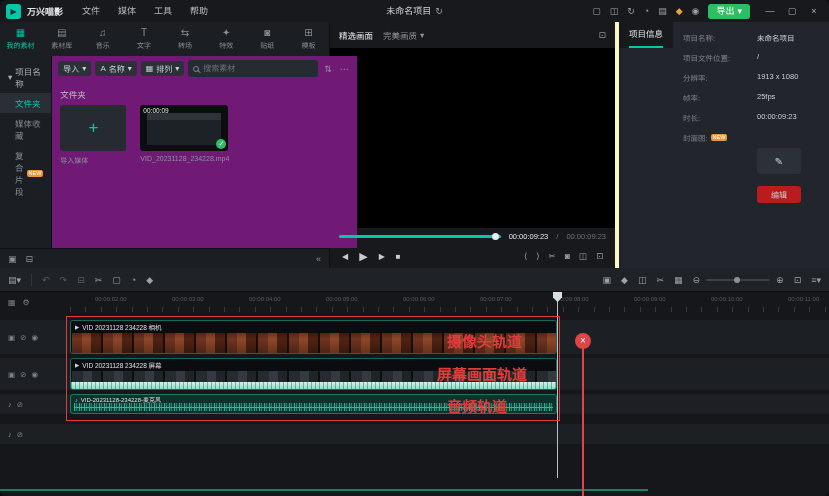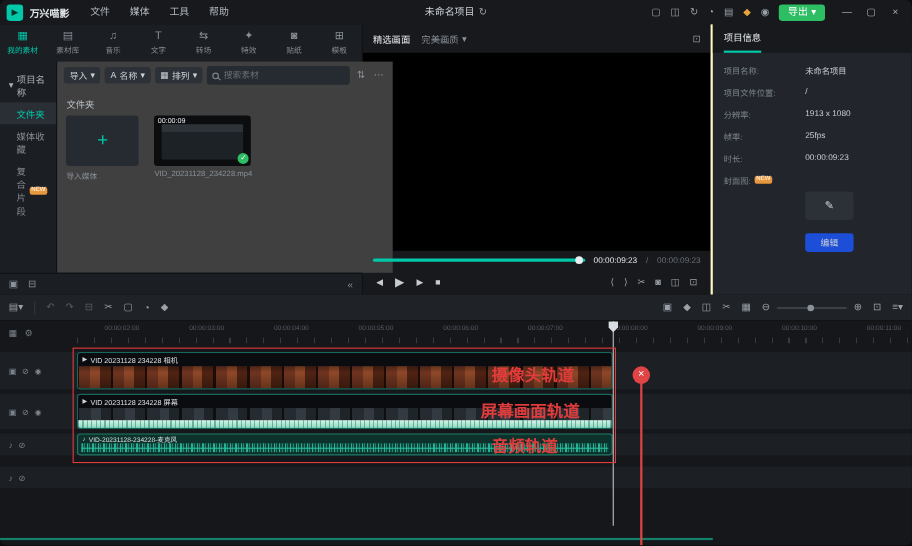--- a/index.html
+++ b/index.html
@@ -35,21 +35,21 @@
           gap:2px; color:#868d94; }
   .mtab .ti { font-size:10px; line-height:10px; }
   .mtab .tl { font-size:7px; white-space:nowrap; }
   .mtab.active { color:#00c8a8; }
   .media-body { position:absolute; top:34px; left:0; right:0; bottom:20px; display:flex; }
   .media-sidebar { width:86px; border-right:1px solid #0f1113; padding-top:5px; }
   .sb-group { display:flex; align-items:center; gap:3px; padding:4px 8px; color:#aab0b6; font-size:8.5px; }
   .sb-item { padding:4px 8px 4px 15px; color:#848b92; font-size:8.5px; display:flex; align-items:center; gap:3px; }
   .sb-item.selected { background:#2a2f36; color:#00c8a8; }
   .sb-badge { background:#e8973d; color:#fff; font-size:5.5px; border-radius:2px; padding:0 2px; line-height:7px; }
-  .media-content { flex:1; background:#404040; display:flex; flex-direction:column; }
+  .media-content { flex:1; background:#701a75; display:flex; flex-direction:column; }
   .mc-toolbar { display:flex; align-items:center; gap:4px; padding:4px 6px; }
   .mc-btn { display:flex; align-items:center; gap:3px; background:#2c3137; border-radius:3px;
             padding:2px 5px; font-size:8px; color:#ccd1d6; white-space:nowrap; }
   .mc-search { flex:1; display:flex; align-items:center; gap:4px; background:#262b31; border-radius:3px;
                height:17px; padding:0 5px; }
   .mag { width:6px; height:6px; border:1px solid #7b838b; border-radius:50%; position:relative; flex:0 0 auto; }
   .mag::after { content:""; position:absolute; width:4px; height:1px; background:#7b838b;
                 right:-3px; bottom:-1px; transform:rotate(45deg); }
   .mc-search input { flex:1; background:transparent; border:none; outline:none; color:#c9ced4; font-size:8px; }
   .mc-search input::placeholder { color:#6b7177; }
@@ -83,32 +83,32 @@
   .pv-knob { position:absolute; right:2px; top:-2px; width:7px; height:7px; background:#e9edf0; border-radius:50%; }
   .pv-time-cur { color:#e6e9ec; font-size:7.5px; white-space:nowrap; }
   .pv-time-sep, .pv-time-total { color:#6b7177; font-size:7.5px; white-space:nowrap; }
   .pv-controls { height:24px; display:flex; align-items:center; padding:0 12px; gap:11px; }
   .pv-t { color:#c6cbd0; font-size:8px; }
   .pv-t.play { font-size:11px; }
   .pv-right { margin-left:auto; display:flex; gap:9px; }
   .pv-r { color:#9aa1a8; font-size:8.5px; }
 
   
-  .info-panel { width:183px; background:#22262c; border-left:2px solid #fef9c3; display:flex; flex-direction:column; }
+  .info-panel { width:214px; background:#22262c; border-left:4px solid #fef9c3; display:flex; }
   .ip-header { height:26px; background:#17191d; display:flex; align-items:center; padding:0 10px; }
   .ip-title { color:#e6e9ec; font-size:8.5px; border-bottom:2px solid #00c8a8; line-height:24px; }
   .ip-body { padding:10px 10px 0; }
   .ip-row { display:flex; margin-bottom:9px; }
   .ip-label { width:74px; color:#7b838b; font-size:7.5px; flex:0 0 auto; }
   .ip-value { color:#c9ced4; font-size:7.5px; }
   .ip-cover-row { display:flex; align-items:center; margin-bottom:5px; }
   .ip-badge { background:#e8973d; color:#fff; font-size:5.5px; border-radius:2px; padding:0 2px; line-height:7px; margin-left:3px; }
   .ip-cover-btn { margin-left:74px; width:44px; height:26px; background:#2c3137; border-radius:3px;
                   display:flex; align-items:center; justify-content:center; color:#c9ced4; font-size:10px; }
-  .ip-edit-btn { margin:12px 0 0 74px; width:44px; height:17px; background:#1d4ed8; border-radius:3px;
+  .ip-edit-btn { margin:12px 0 0 74px; width:44px; height:17px; background:#b91c1c; border-radius:3px;
                  display:flex; align-items:center; justify-content:center; color:#c9ced4; font-size:8px; }
 
   
   .timeline { position:absolute; top:268px; left:0; right:0; bottom:0; background:#15171a; }
   .tl-toolbar { height:24px; background:#1f2227; border-bottom:1px solid #0f1113;
                 display:flex; align-items:center; padding:0 8px; gap:10px; }
   .tli { color:#9aa1a8; font-size:9px; }
   .tli.dim { color:#565c63; }
   .tl-divider { width:1px; height:12px; background:#32373d; }
   .tl-spacer { flex:1; }

